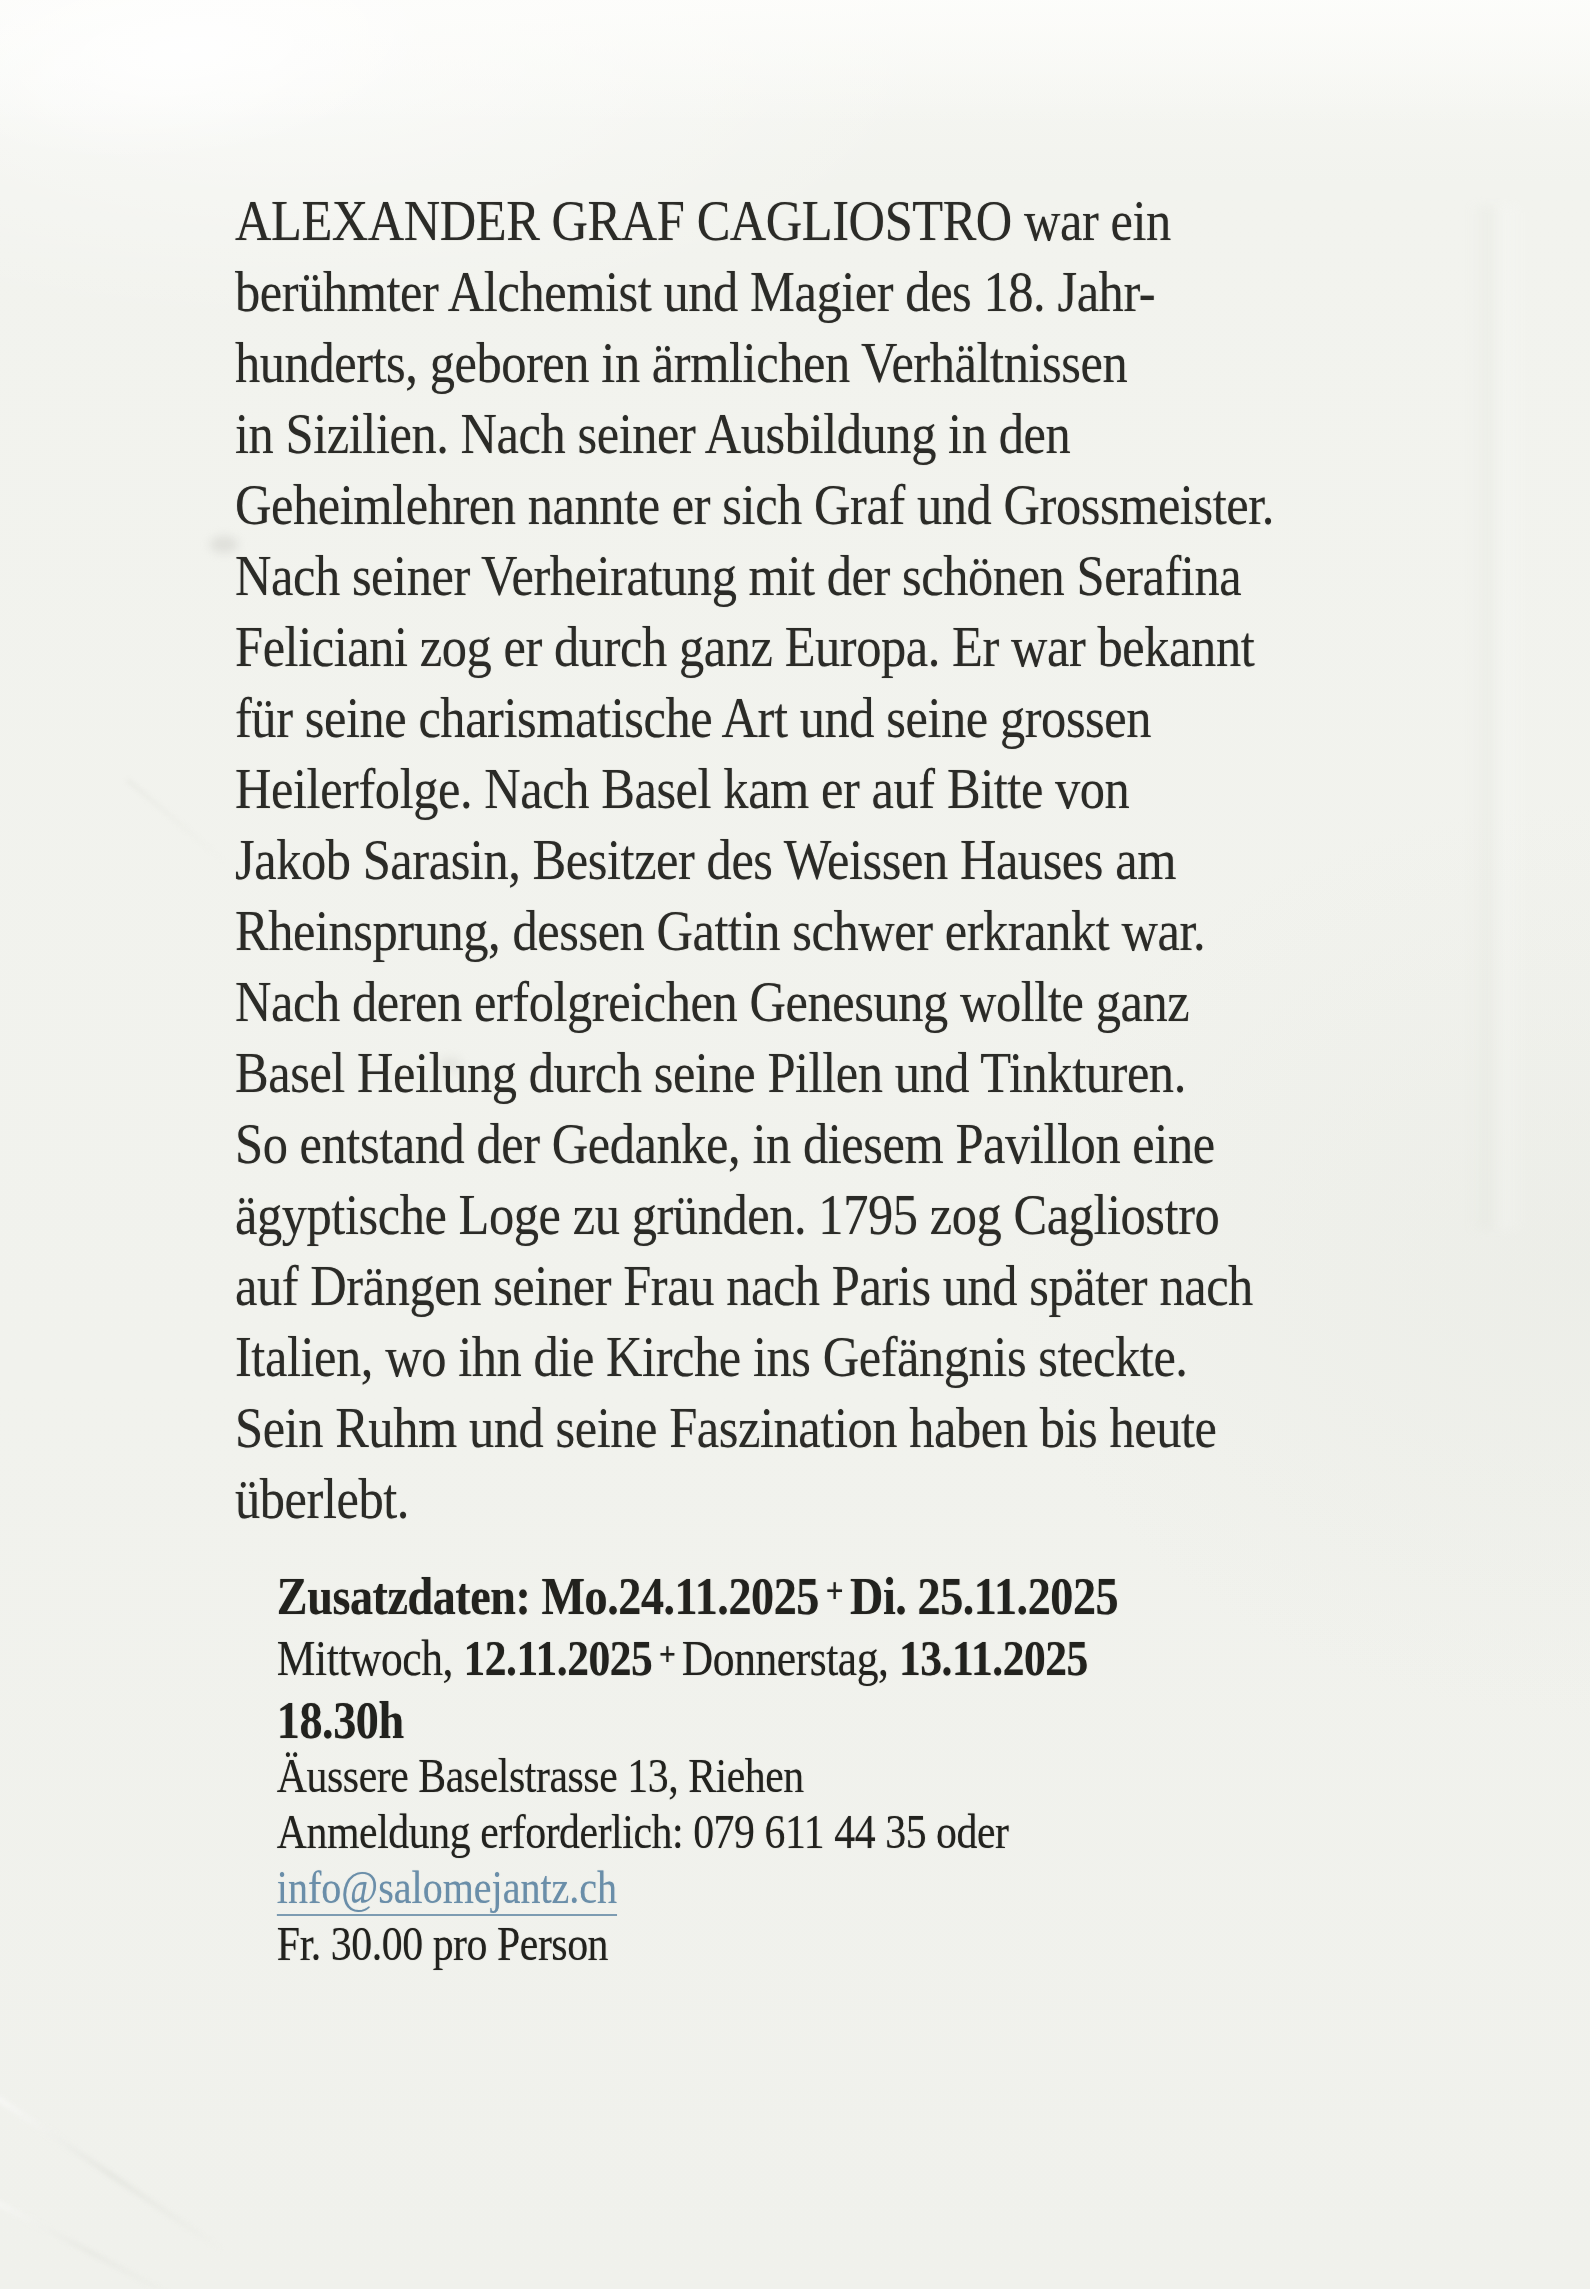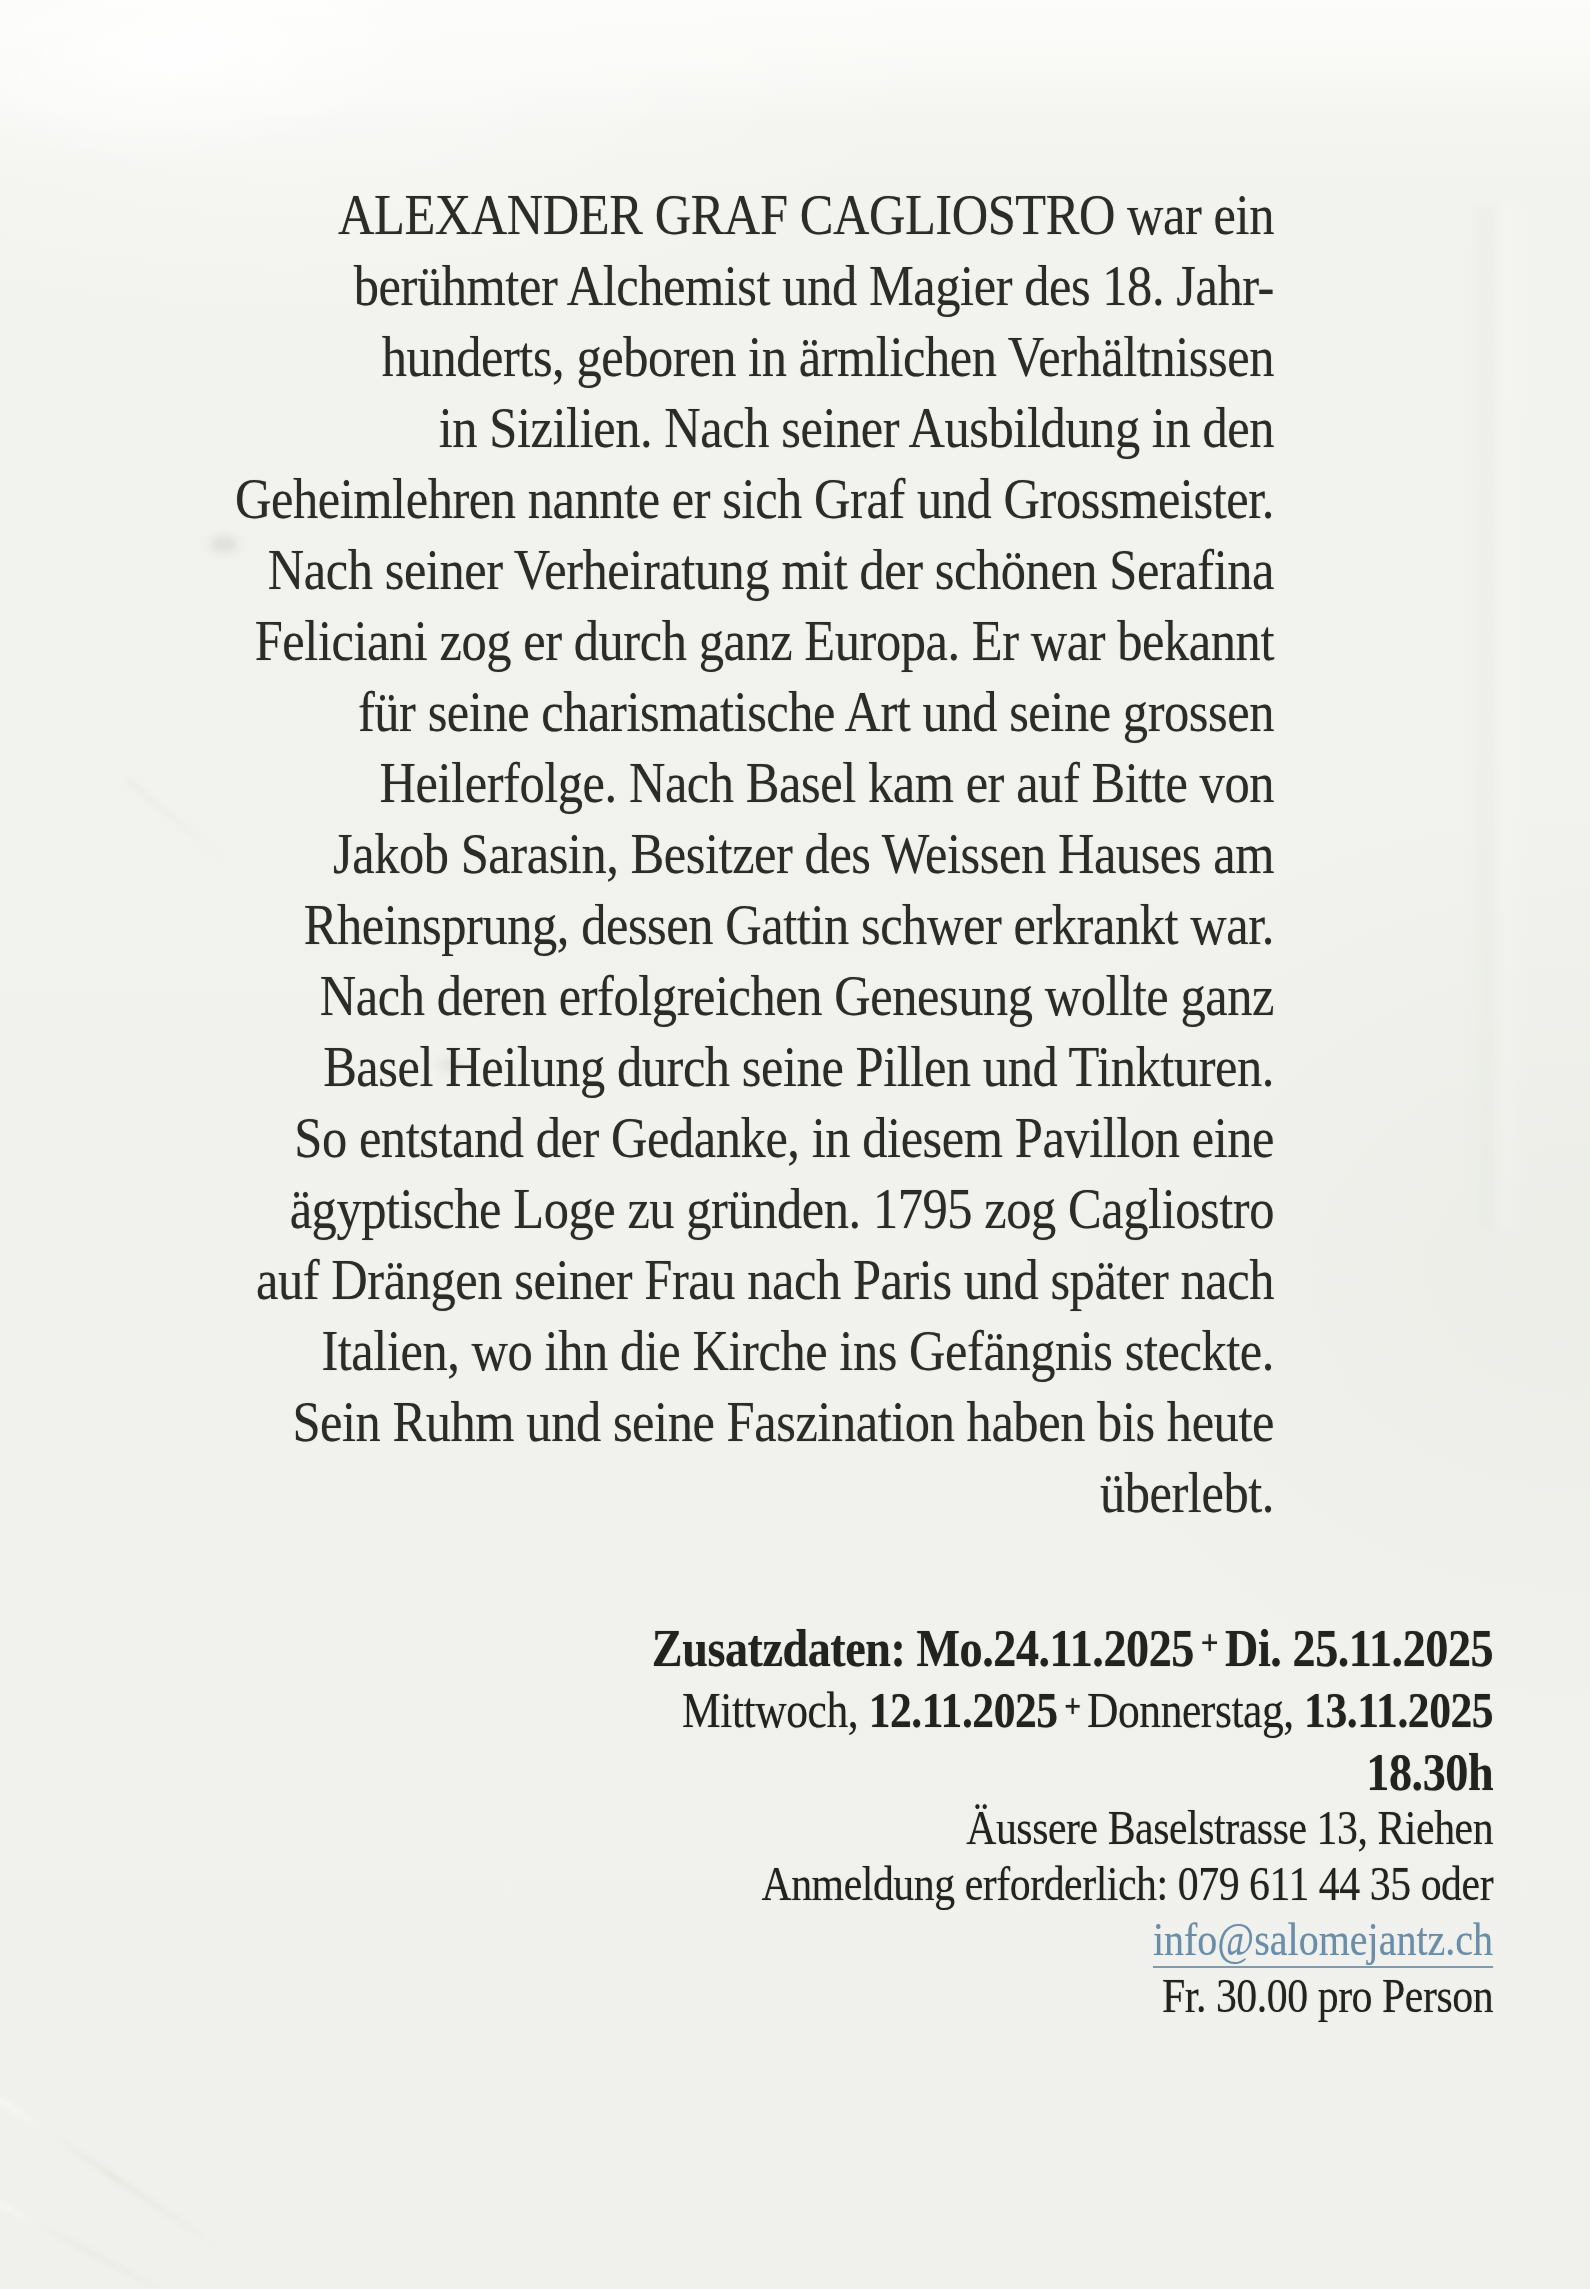--- a/index.html
+++ b/index.html
@@ -40,34 +40,33 @@
     position:absolute;top:205px;right:65px;width:56px;height:1025px;
     background:linear-gradient(90deg, rgba(222,224,216,0), rgba(222,224,216,.35), rgba(255,255,255,.25), rgba(222,224,216,0));
     filter:blur(4.7px);opacity:.7;
   }
   .smudge{position:absolute;border-radius:50%;filter:blur(4.7px);}
   .smudge.s1{left:210px;top:536px;width:28px;height:17px;background:rgba(188,190,182,.35);}
   .smudge.s2{left:438px;top:1058px;width:24px;height:13px;background:rgba(195,197,189,.3);}
 
   
   .body-text{
-    position:absolute;left:235px;top:179px;
+    position:absolute;left:235px;top:185px;
     color:#2b2b27;
     font-size:58px;line-height:71px;
     letter-spacing:-0.5px;
     text-shadow:0 0 1.1px rgba(43,43,39,.45);
     white-space:nowrap;
-    text-align:right;
   }
   .cond-l{transform:scaleX(.87);transform-origin:0 50%;}
 
   
   .details{
-    position:absolute;left:186px;top:1620px;width:1398px;
-    text-align:right;color:#22221e;
+    position:absolute;left:186px;top:1568px;width:1398px;
+    text-align:left;color:#22221e;
     line-height:56px;white-space:nowrap;
     text-shadow:0 0 1.1px rgba(34,34,30,.5);
   }
   .cond-c{transform:scaleX(.87);transform-origin:50% 50%;}
   .d-bold{font-size:53px;font-weight:700;letter-spacing:-0.5px;}
   .d-mix{font-size:50px;letter-spacing:-0.5px;}
   .d-mix .date{font-weight:700;}
   .d-reg{font-size:48px;letter-spacing:-0.5px;}
   .plus{font-size:.68em;font-weight:700;position:relative;top:-.3em;margin:0 .22em;}
   .gap-r{margin-right:.24em;}

